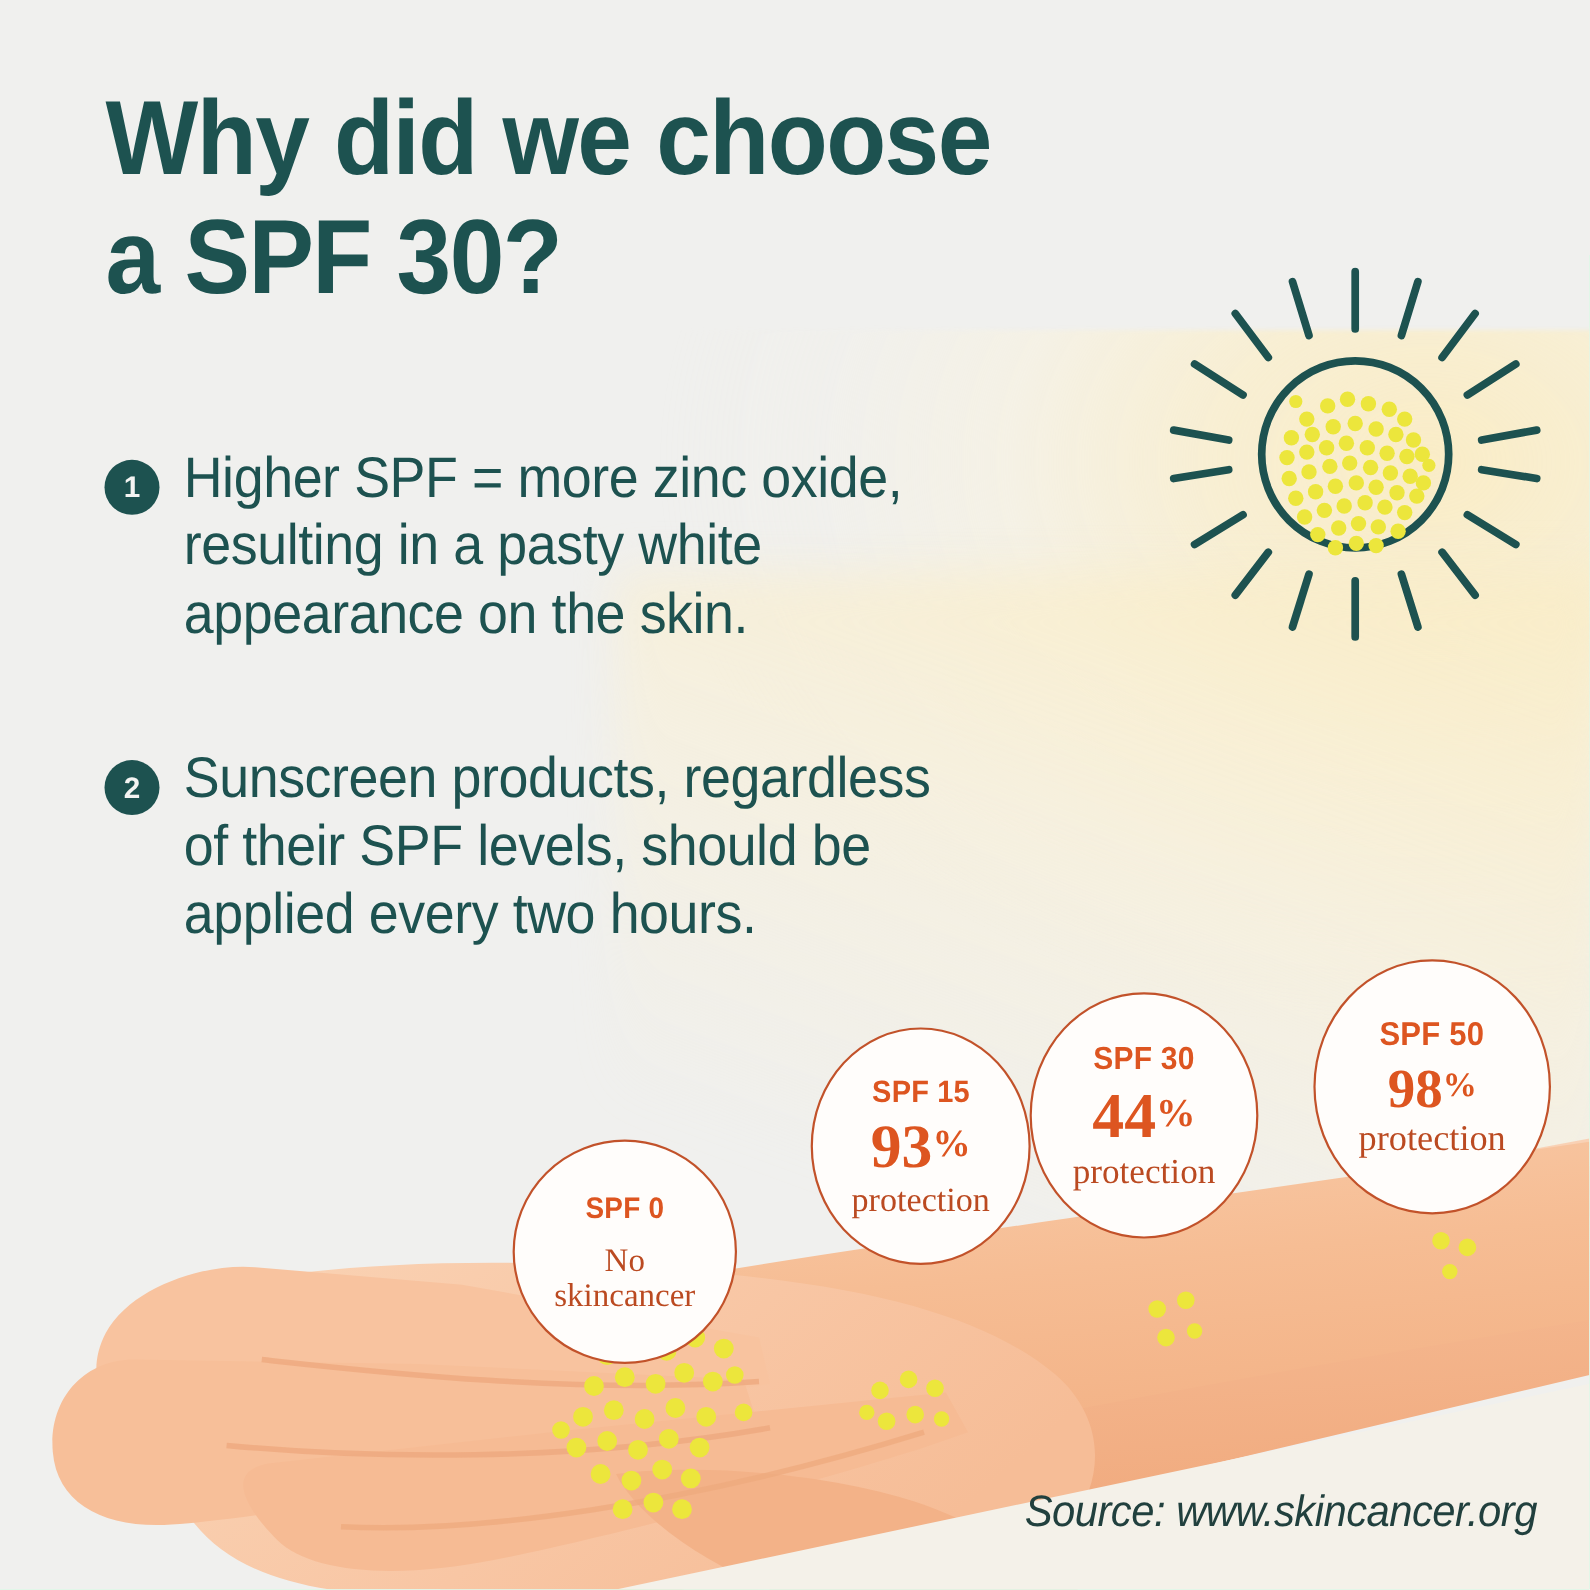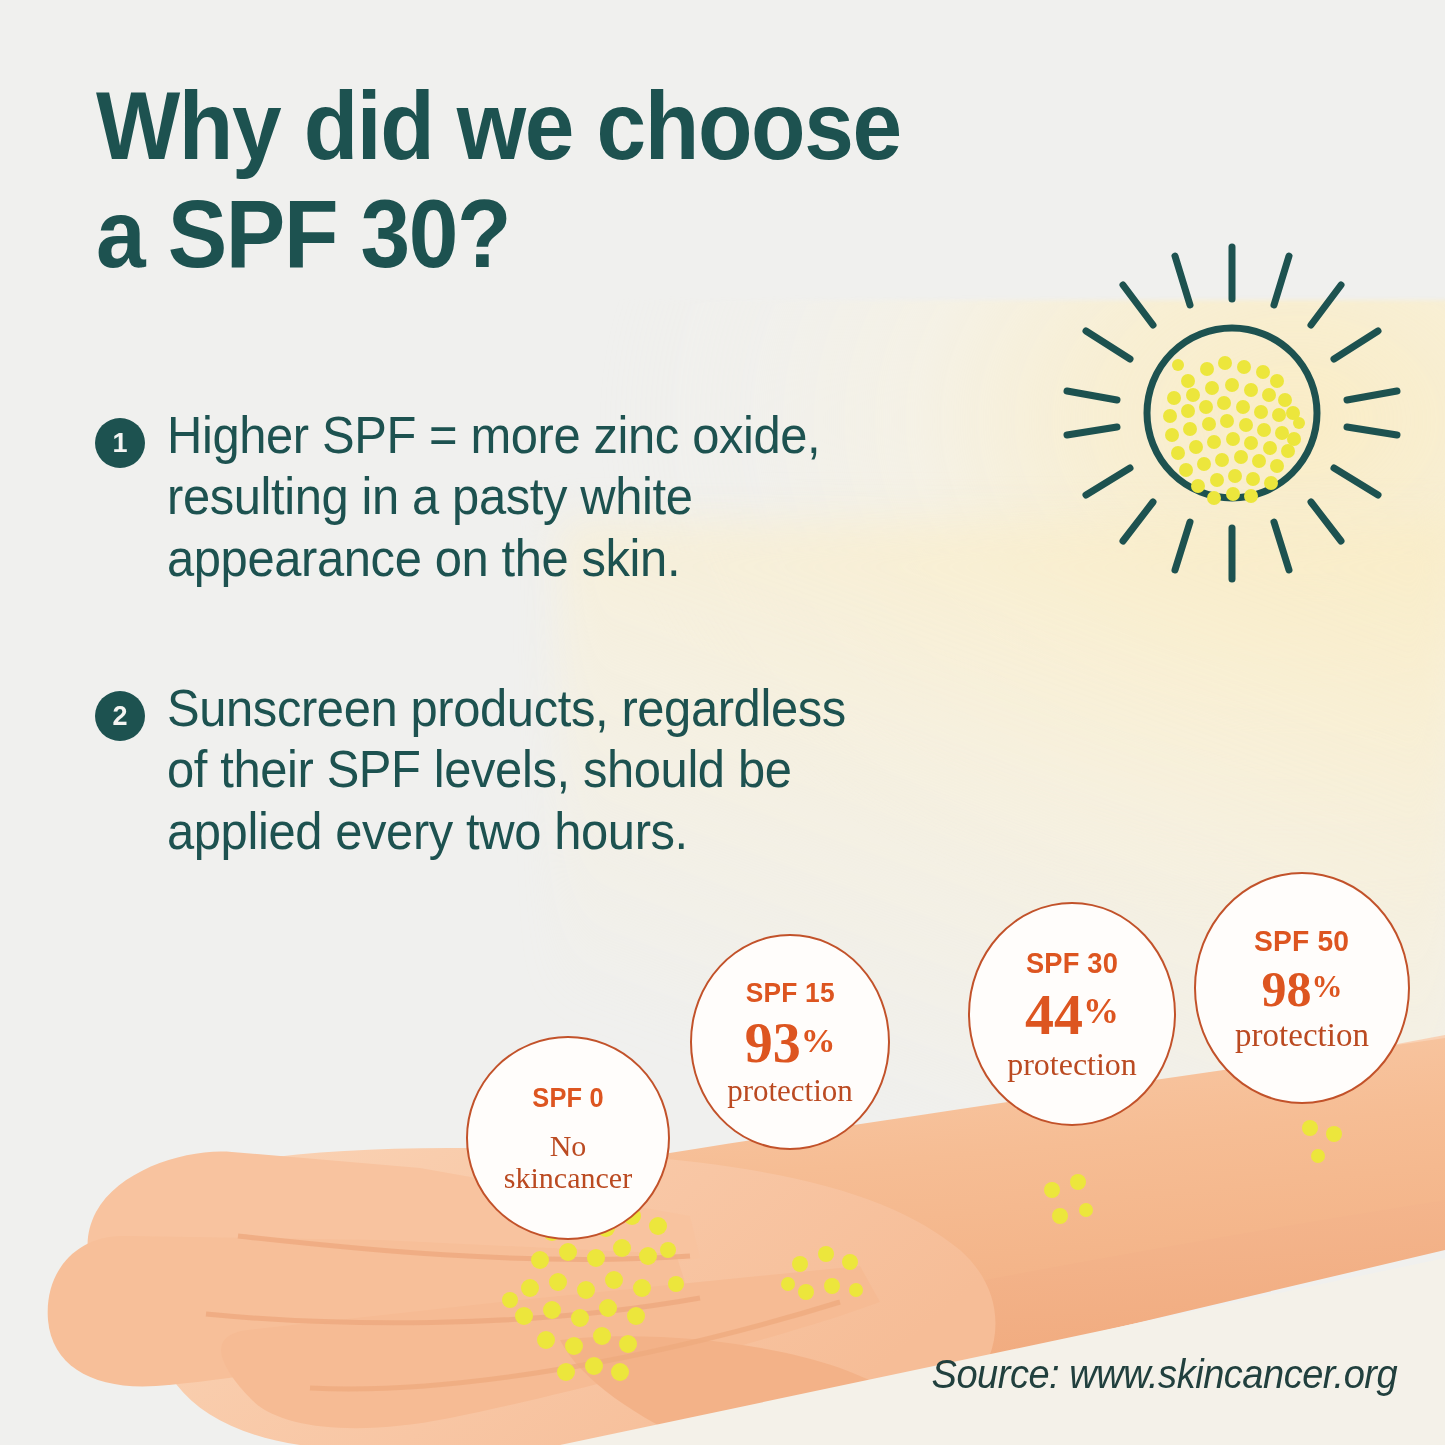--- a/index.html
+++ b/index.html
@@ -153,26 +153,26 @@
   .bubble .prot {
     color: #bb4a21;
     font-family: "Liberation Serif", serif;
     line-height: 1.04;
   }
 
   #b0 { left: 466px; top: 1036px; width: 204px; height: 204px; }
   #b0 .spf-label { font-size: 27px; margin-bottom: 16px; }
   #b0 .prot { font-size: 30px; }
 
-  #b1 { left: 690px; top: 934px; width: 200px; height: 216px; }
+  #b1 { left: 737px; top: 934px; width: 200px; height: 216px; }
   #b1 .spf-label { font-size: 28px; margin-bottom: 6px; }
   #b1 .pct { font-size: 56px; margin-bottom: 4px; font-family: Liberation Serif, serif; }
   #b1 .prot { font-size: 31px; }
 
-  #b2 { left: 968px; top: 902px; width: 208px; height: 224px; }
+  #b2 { left: 936px; top: 902px; width: 208px; height: 224px; }
   #b2 .spf-label { font-size: 29px; margin-bottom: 6px; }
   #b2 .pct { font-size: 58px; margin-bottom: 4px; }
   #b2 .prot { font-size: 32px; }
 
   #b3 { left: 1194px; top: 872px; width: 216px; height: 232px; align-items: center; }
   #b3 .spf-label { font-size: 30px; margin-bottom: 6px; }
   #b3 .pct { font-size: 50px; margin-bottom: 4px; }
   #b3 .prot { font-size: 33px; }
 
   

